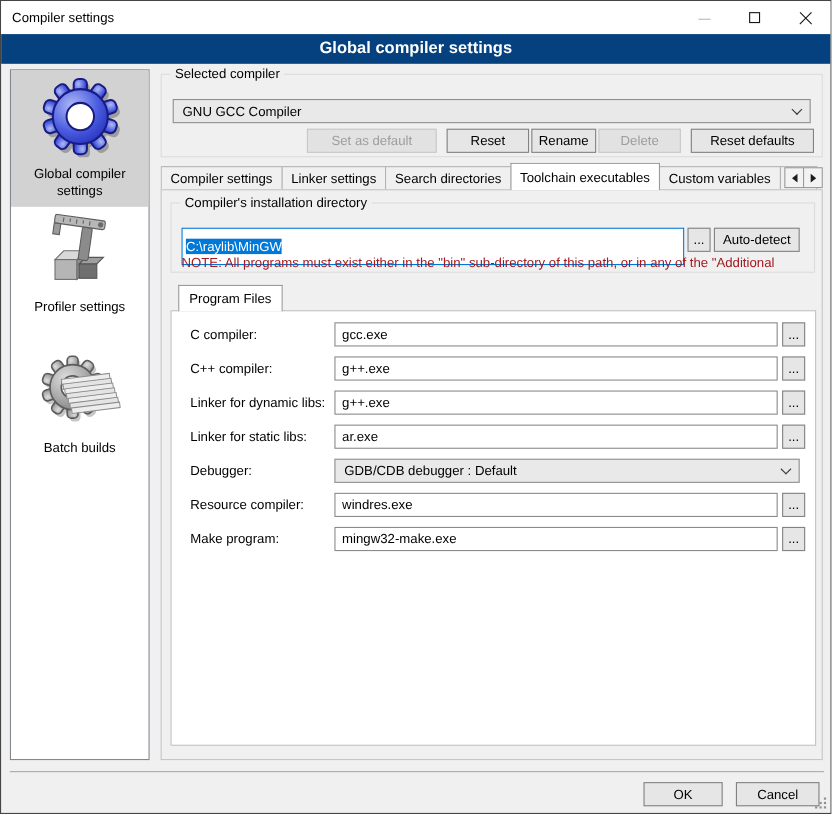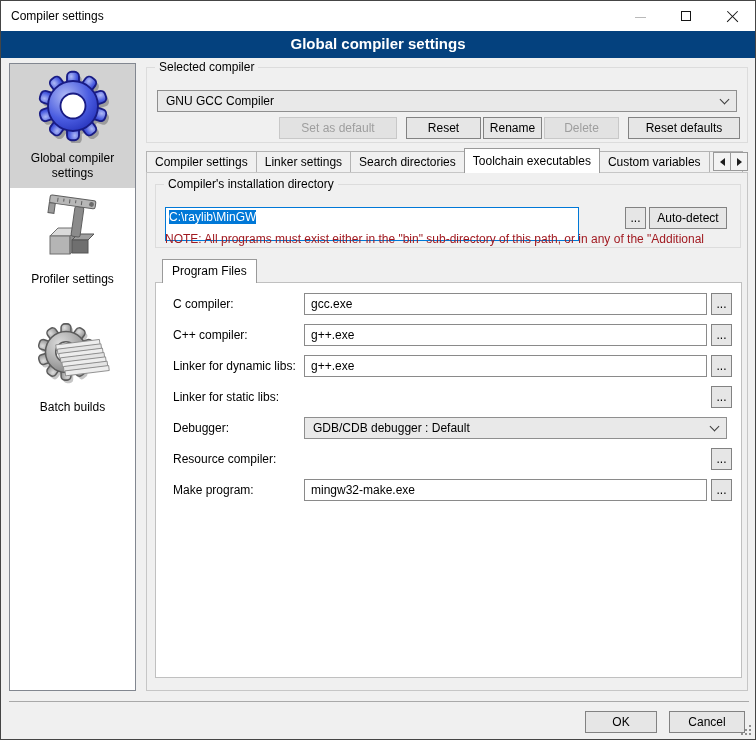--- a/index.html
+++ b/index.html
@@ -57,21 +57,21 @@
   .tab-build{max-width:34px;overflow:hidden}
   .tab-arrows{position:absolute;right:1px;top:4px;display:flex;z-index:3}
   .arrow-btn{width:18px;height:19px;background:#f3f3f3;border:1px solid #9a9a9a;display:flex;align-items:center;justify-content:center;margin-left:-1px;cursor:pointer}
   .tri-l{width:0;height:0;border-top:4px solid transparent;border-bottom:4px solid transparent;border-right:5px solid #1d1d1d}
   .tri-r{width:0;height:0;border-top:4px solid transparent;border-bottom:4px solid transparent;border-left:5px solid #1d1d1d}
 
   
   .tabpage{position:absolute;left:145px;top:171px;width:602px;height:519px;background:#f0f0f0;border:1px solid #c6c6c6}
 
   #grp-dir{left:8px;top:11px;width:586px;height:64px}
-  .input-focused{position:absolute;left:9px;top:22px;width:414px;height:22px;border:1px solid #0078d7;background:#fff;display:flex;align-items:flex-end;padding:16px 3px;cursor:text}
+  .input-focused{position:absolute;left:9px;top:22px;width:457px;height:22px;border:1px solid #0078d7;background:#fff;display:flex;align-items:center;padding:16px 3px;cursor:text}
   .sel-text{background:#0078d7;color:#fff;white-space:pre;font-size:12px}
   .mini-btn{position:absolute;top:22px;width:21px;height:22px;padding:0}
   #btn-browse-dir{left:469px}
   #btn-autodetect{position:absolute;left:493px;top:22px;width:78px;height:22px}
   .note{position:absolute;left:9px;top:47px;right:-8px;color:#a11a21;white-space:nowrap;overflow:hidden;font-size:12px}
 
   
   .subtabs{position:absolute;left:15px;top:86px;display:flex;z-index:2}
   .subtab{height:23px;line-height:22px;padding:0 9px;background:#ececec;border:1px solid #b3b3b3;margin-right:-1px;white-space:nowrap;cursor:pointer}
   .subtab.selected{background:#fff;height:24px;border-bottom:none;position:relative;z-index:2;border-color:#9a9a9a}
@@ -263,33 +263,35 @@
       </div>
 
       <div class="frow" id="frow-2">
         <span class="flabel">Linker for dynamic libs:</span>
         <input class="ftext" type="text" value="g++.exe" style="">
         <button class="btn fbrowse">...</button>
       </div>
 
       <div class="frow" id="frow-3">
         <span class="flabel">Linker for static libs:</span>
+        <input class="ftext" type="text" value="ar.exe" style="">
         <button class="btn fbrowse">...</button>
       </div>
 
       <div class="frow" id="frow-4">
         <span class="flabel">Debugger:</span>
         <div class="combobox fselect">
           <span class="cmb-text">GDB/CDB debugger : Default</span>
           <span class="chevron"></span>
         </div>
       </div>
 
       <div class="frow" id="frow-5">
         <span class="flabel">Resource compiler:</span>
+        <input class="ftext" type="text" value="windres.exe" style="">
         <button class="btn fbrowse">...</button>
       </div>
 
       <div class="frow" id="frow-6">
         <span class="flabel">Make program:</span>
         <input class="ftext" type="text" value="mingw32-make.exe" style="">
         <button class="btn fbrowse">...</button>
       </div>
 
     </div>

